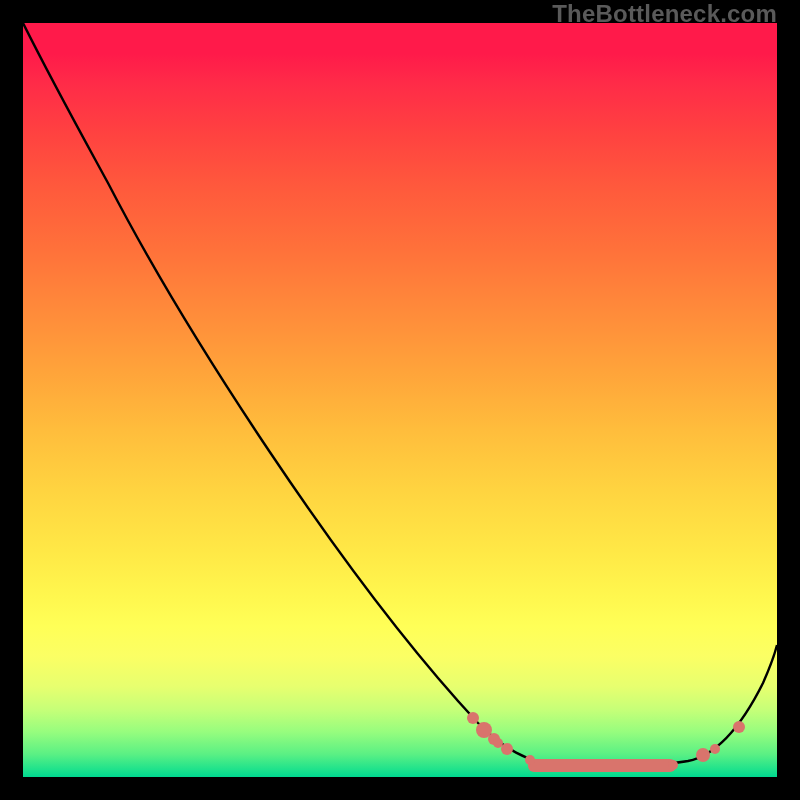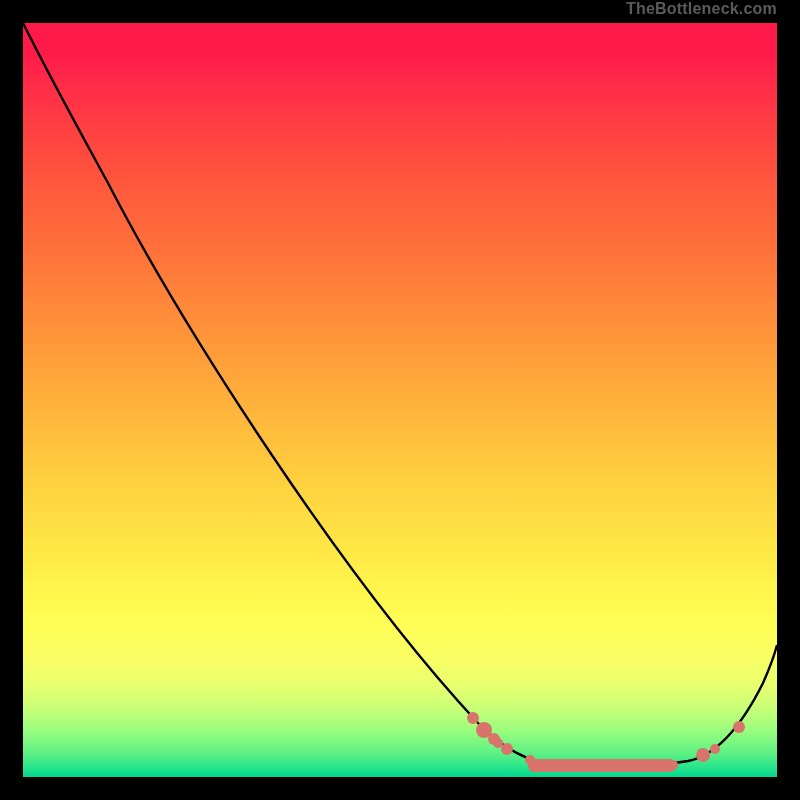--- a/index.html
+++ b/index.html
@@ -37,21 +37,21 @@
       #5af084 97%,
       #1ee28c 99%,
       #00d890 100%
     );
   }
   .watermark {
     position: absolute;
     top: 0px;
     right: 23px;
     font-family: Arial, Helvetica, sans-serif;
-    font-size: 16px;
+    font-size: 24px;
     font-weight: bold;
     color: #5a5a5a;
     letter-spacing: 0.2px;
   }
   svg.curve {
     position: absolute;
     left: 0;
     top: 0;
     width: 754px;
     height: 754px;

